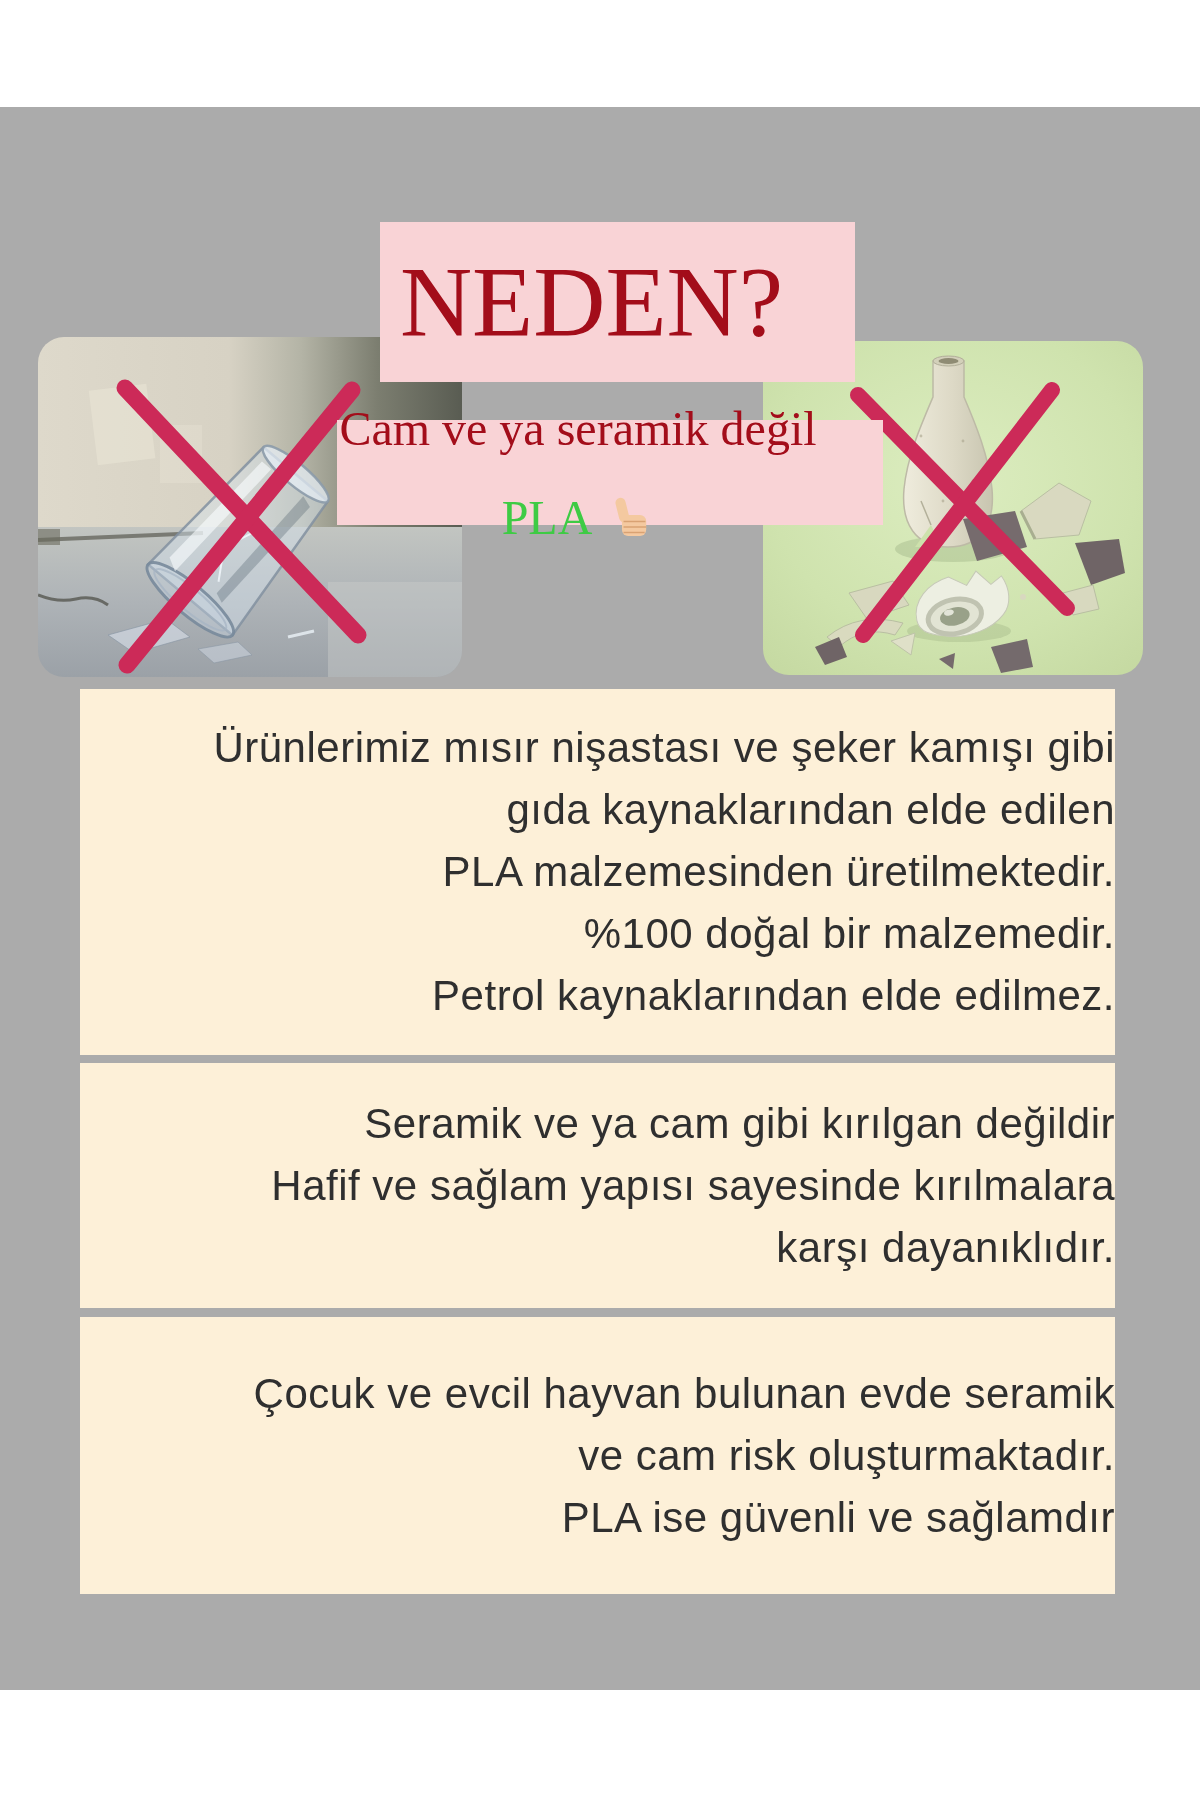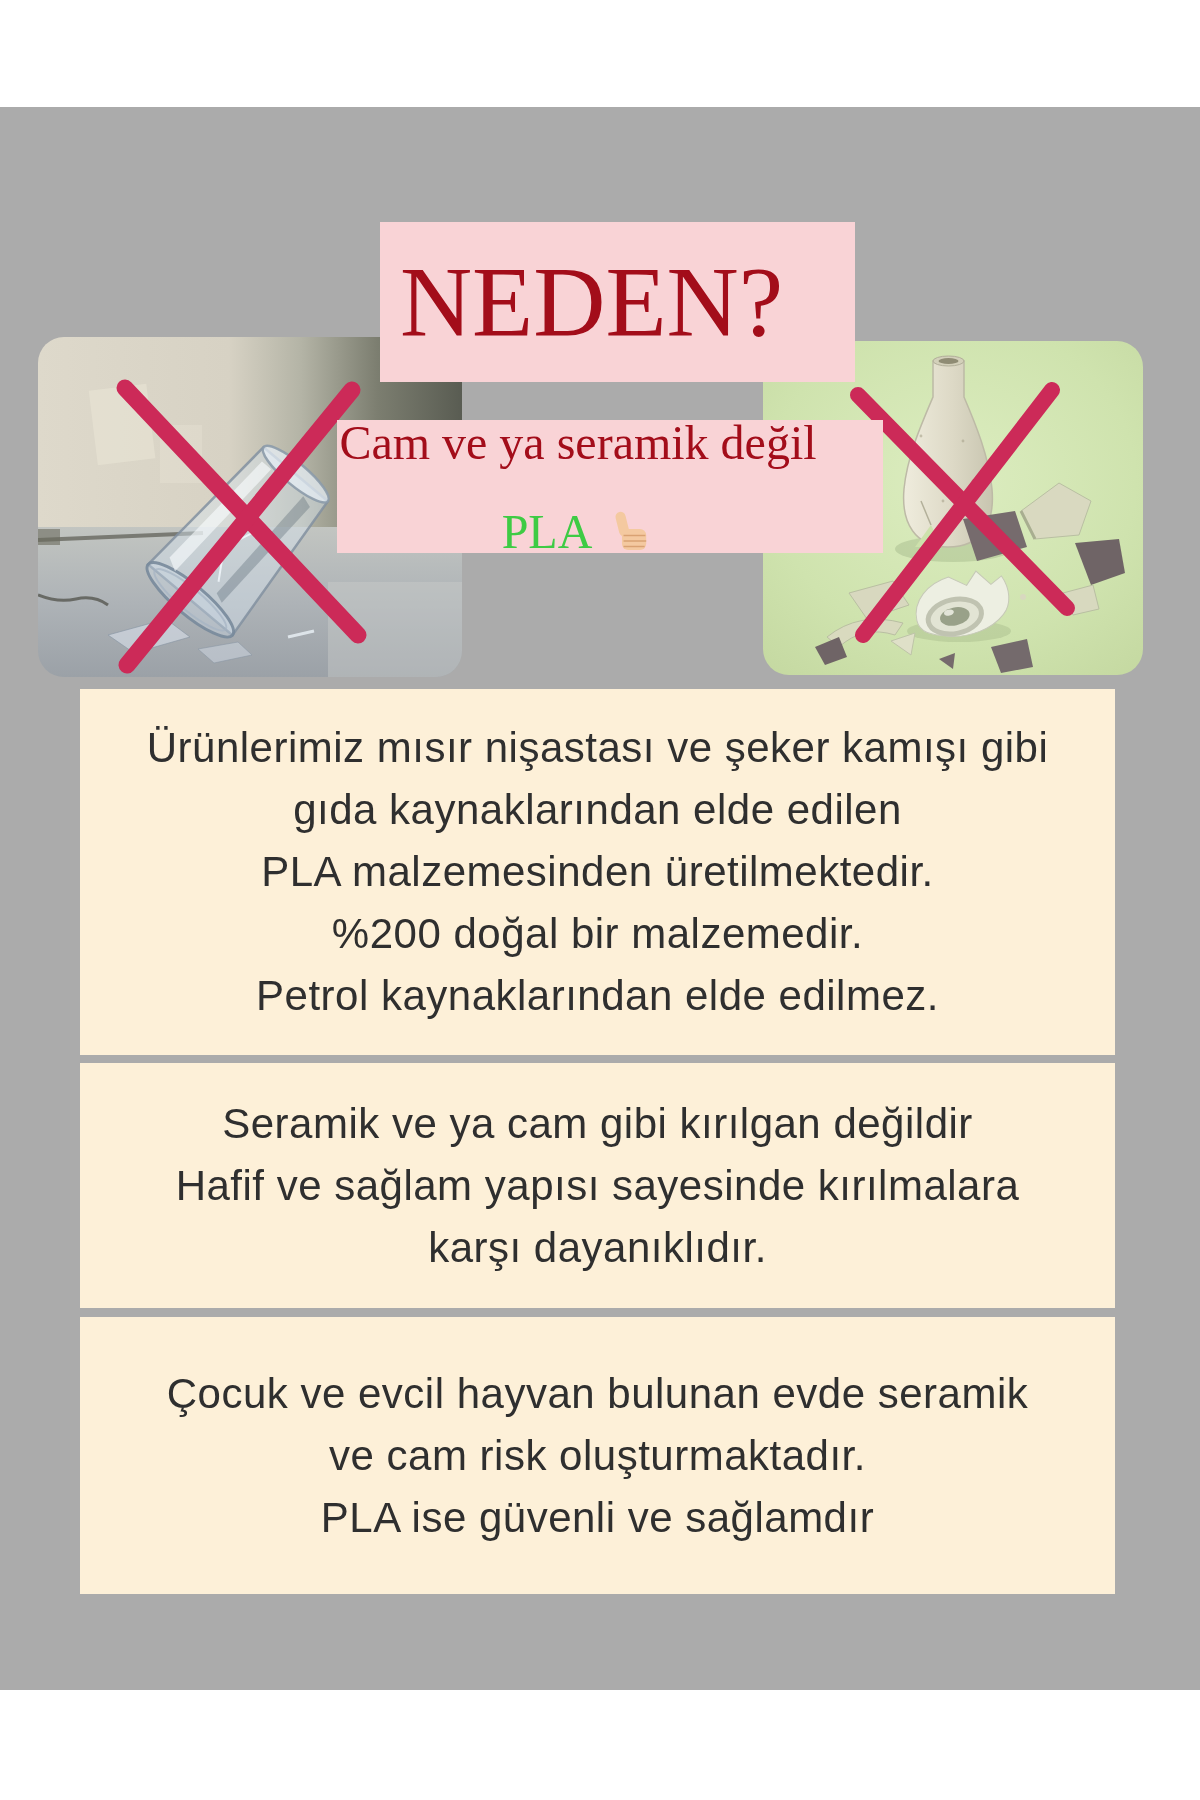--- a/index.html
+++ b/index.html
@@ -7,27 +7,27 @@
           font-family:"Liberation Sans",sans-serif;}
   .gray-canvas{position:absolute;left:0;top:107px;width:1200px;height:1583px;background:#ababab;}
   .photo{position:absolute;border-radius:26px;overflow:hidden;z-index:2;}
   .photo svg{display:block;width:100%;height:100%;}
   .photo-left{left:38px;top:337px;width:424px;height:340px;}
   .photo-right{left:763px;top:341px;width:380px;height:334px;}
   .banner{position:absolute;background:#f9d3d6;z-index:5;display:flex;flex-direction:column;
           align-items:center;justify-content:center;text-align:center;}
   .title-banner{left:380px;top:222px;width:475px;height:160px;padding-right:52px;box-sizing:border-box;}
   .title-banner .t{font-family:"Liberation Serif",serif;font-size:100px;line-height:1;color:#a30d1a;}
-  .claim-banner{left:337px;top:420px;width:546px;height:133px;padding-right:64px;box-sizing:border-box;gap:30px;}
+  .claim-banner{left:337px;top:420px;width:546px;height:105px;padding-right:64px;box-sizing:border-box;gap:30px;}
   .claim-banner .l1{font-family:"Liberation Serif",serif;font-size:48px;line-height:60px;color:#a30d1a;white-space:nowrap;}
   .claim-banner .l2{font-family:"Liberation Serif",serif;font-size:48px;line-height:58px;color:#3ecb44;
                     display:flex;align-items:center;justify-content:center;gap:12px;text-align:right;}
   .claim-banner .l2 svg{width:50px;height:50px;}
   .info-box{position:absolute;left:80px;width:1035px;background:#fdf0d8;z-index:4;
-            display:flex;flex-direction:column;align-items:center;justify-content:center;}
+            display:flex;flex-direction:column;align-items:flex-end;justify-content:center;}
   .info-box p{margin:0;font-size:42px;line-height:62px;color:#2f2f2f;text-align:center;letter-spacing:.5px;}
   .box-1{top:689px;height:366px;}
   .box-2{top:1063px;height:245px;}
   .box-3{top:1317px;height:277px;}
 </style>
 </head>
 <body>
 
 <div class="poster">
 
@@ -143,21 +143,21 @@
         <rect x="23" y="28" width="31" height="27" rx="8" fill="#f4c9a0"></rect>
         <path d="M25 36.5 h28 M25 43.5 h29 M25 50.5 h27" stroke="#d9a273" stroke-width="1.8" fill="none"></path>
       </svg>
     </div>
   </div>
 
   <div class="info-box box-1">
     <p>Ürünlerimiz mısır nişastası ve şeker kamışı gibi</p>
     <p>gıda kaynaklarından elde edilen</p>
     <p>PLA malzemesinden üretilmektedir.</p>
-    <p>%200 doğal bir malzemedir.</p>
+    <p>%100 doğal bir malzemedir.</p>
     <p>Petrol kaynaklarından elde edilmez.</p>
   </div>
 
   <div class="info-box box-2">
     <p>Seramik ve ya cam gibi kırılgan değildir</p>
     <p>Hafif ve sağlam yapısı sayesinde kırılmalara</p>
     <p>karşı dayanıklıdır.</p>
   </div>
 
   <div class="info-box box-3">

